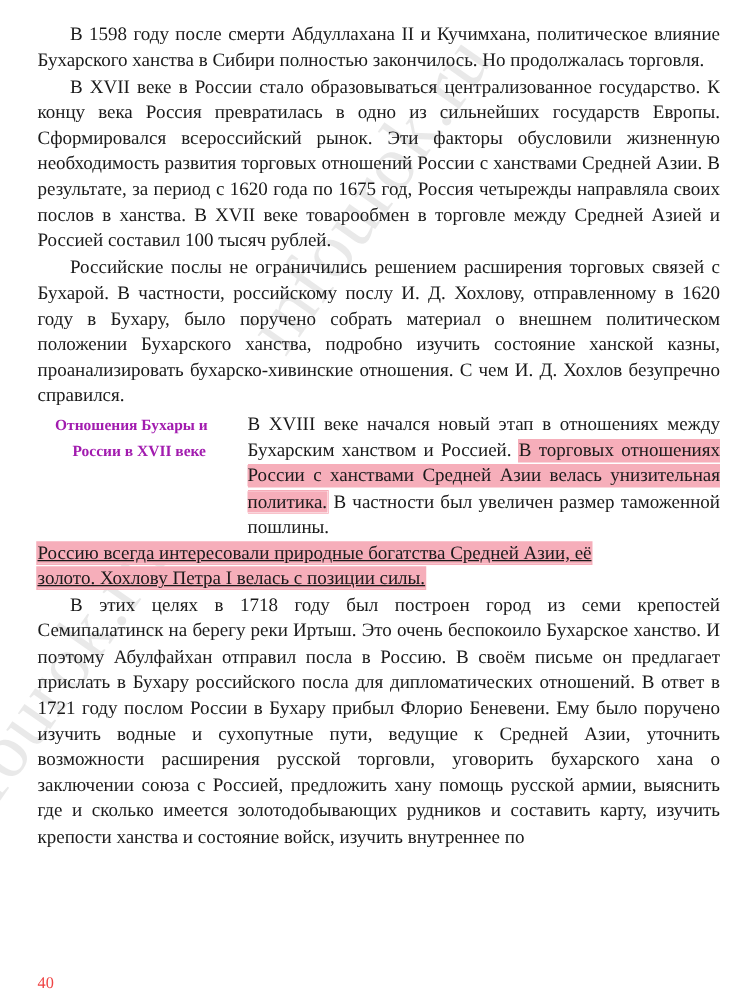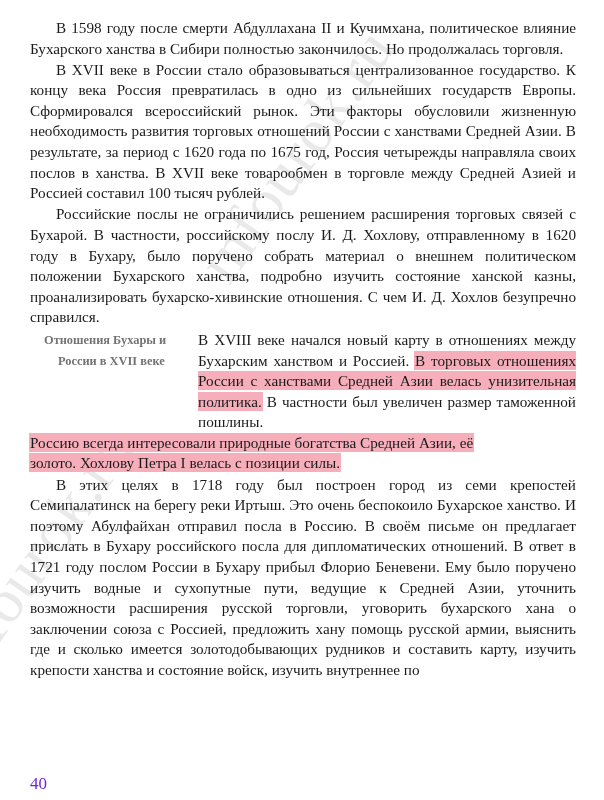--- a/index.html
+++ b/index.html
@@ -70,21 +70,21 @@
     position: relative;
     z-index: 10;
     margin-top: 2px;
   }
   .side-row {
     display: flex;
     align-items: flex-start;
   }
   .side-label {
     flex: 0 0 168px;
-    color: #737373;
+    color: #a21caf;
     font-weight: bold;
     font-size: 12.4px;
     line-height: 20.6px;
     padding-left: 14px;
     box-sizing: border-box;
   }
   .side-label div {
     white-space: nowrap;
   }
   .side-label div.l2 {
@@ -100,23 +100,23 @@
     margin: 0;
     text-indent: 0;
   }
   .full-hl-line {
     display: block;
   }
   .page-number {
     position: absolute;
     left: 30px;
     bottom: 6px;
-    font-size: 17px;
+    font-size: 13px;
     z-index: 10;
-    color: #6d28d9;
+    color: #ef4444;
   }
 </style>
 </head>
 <body>
 
 <div class="page">
 
   <div class="watermark">
     <span class="wm1">infourok.ru</span>
     <span class="wm2">infourok.ru</span>
@@ -129,27 +129,27 @@
     <p class="para">Российские послы не ограничились решением расширения торговых связей с Бухарой. В частности, российскому послу И. Д. Хохлову, отправленному в 1620 году в Бухару, было поручено собрать материал о внешнем политическом положении Бухарского ханства, подробно изучить состояние ханской казны, проанализировать бухарско-хивинские отношения. С чем И. Д. Хохлов безупречно справился.</p>
 
     <div class="side-block">
       <div class="side-row">
         <div class="side-label">
           <div class="l1">Отношения Бухары и</div>
           <div class="l2">России в XVII веке</div>
         </div>
         <div class="side-text">
           <p>
-            <span>В XVIII веке начался новый карту в отношениях между Бухарским ханством и Россией. </span><span class="hl">В торговых отношениях России с ханствами Средней Азии велась унизительная политика.</span><span> В частности был увеличен размер таможенной пошлины.</span>
+            <span>В XVIII веке начался новый этап в отношениях между Бухарским ханством и Россией. </span><span class="hl">В торговых отношениях России с ханствами Средней Азии велась унизительная политика.</span><span> В частности был увеличен размер таможенной пошлины.</span>
           </p>
         </div>
       </div>
     </div>
 
-    <p class="para" style="text-indent:0;">
+    <p class="para" style="text-indent:0;text-decoration:underline;">
       <span class="hl full-hl-line" style="text-indent:26px;display:inline;">Россию всегда интересовали природные богатства Средней Азии, её</span><br>
       <span class="hl">золото. Хохлову Петра I велась с позиции силы.</span>
     </p>
 
     <p class="para">В этих целях в 1718 году был построен город из семи крепостей Семипалатинск на берегу реки Иртыш. Это очень беспокоило Бухарское ханство. И поэтому Абулфайхан отправил посла в Россию. В своём письме он предлагает прислать в Бухару российского посла для дипломатических отношений. В ответ в 1721 году послом России в Бухару прибыл Флорио Беневени. Ему было поручено изучить водные и сухопутные пути, ведущие к Средней Азии, уточнить возможности расширения русской торговли, уговорить бухарского хана о заключении союза с Россией, предложить хану помощь русской армии, выяснить где и сколько имеется золотодобывающих рудников и составить карту, изучить крепости ханства и состояние войск, изучить внутреннее по</p>
 
   </div>
 
   <div class="page-number">40</div>
 

